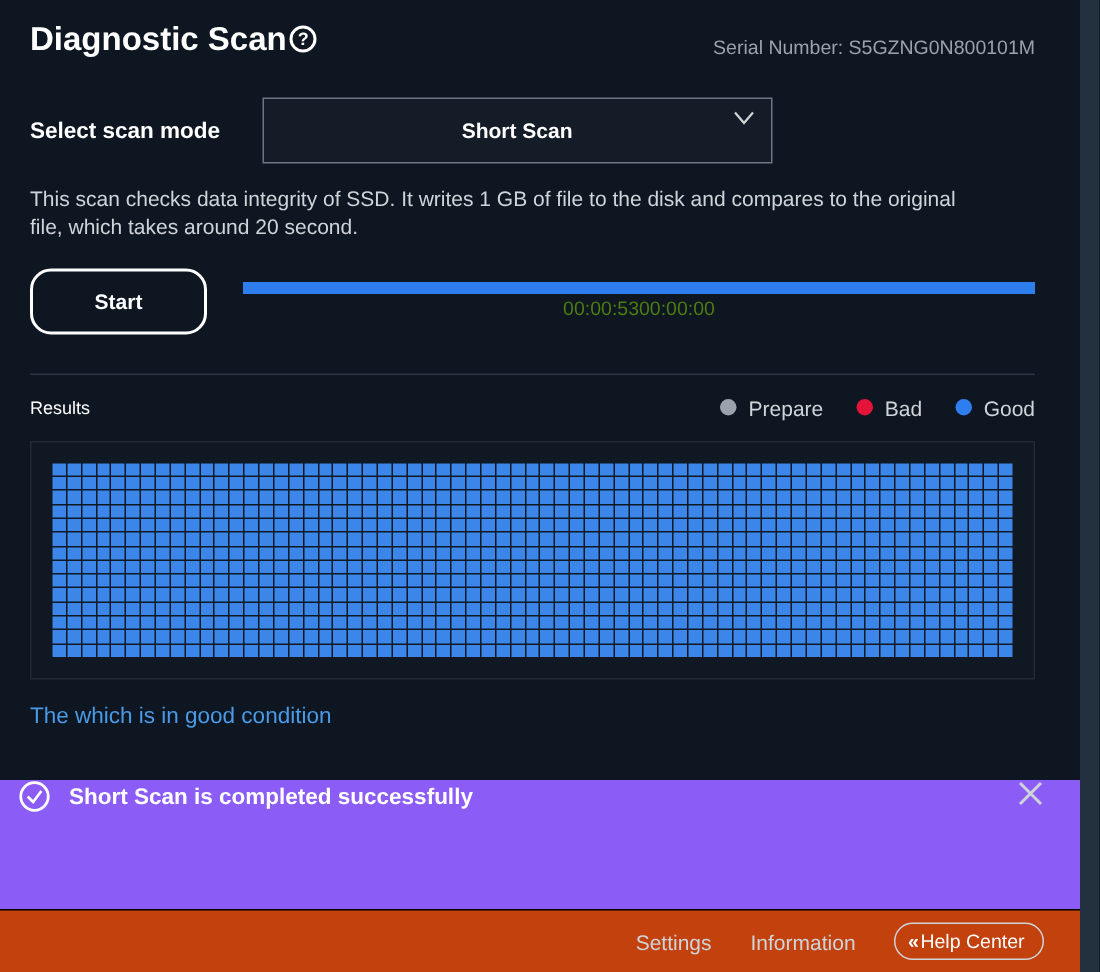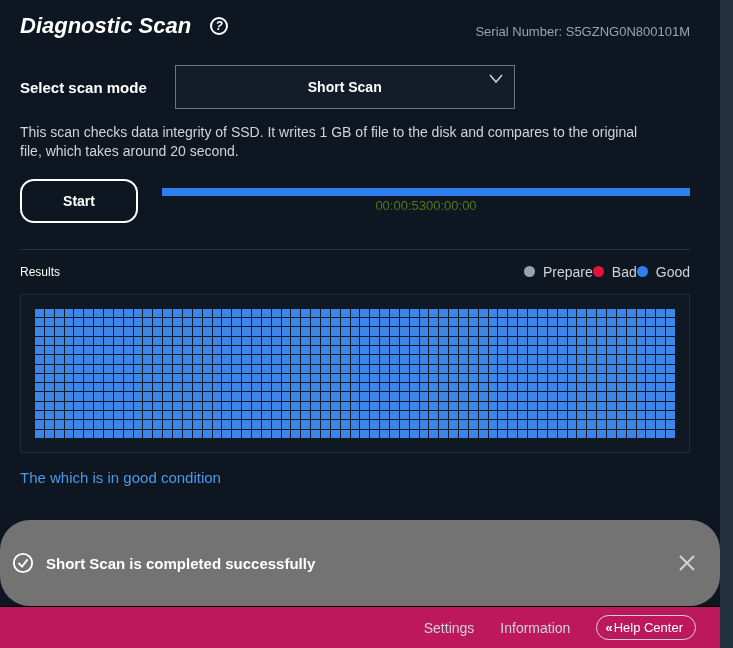--- a/index.html
+++ b/index.html
@@ -16,21 +16,21 @@
   .main {
     padding: 0 10px;
     width: 710px;
   }
   .header-row {
     display: flex;
     align-items: center;
     justify-content: space-between;
     padding: 12px 10px 6px 10px;
   }
-  .title-wrap { display: flex; align-items: center; gap: 19px; font-style: italic; }
+  .title-wrap { display: flex; align-items: center; gap: 2px; }
   .title { font-size: 22px; font-weight: 700; }
   .help-icon {
     width: 18px; height: 18px; border: 2px solid #fff; border-radius: 50%;
     display: flex; align-items: center; justify-content: center;
     font-size: 12px; font-weight: bold;
   }
   .serial { color: #9aa3ad; font-size: 13px; margin-top: 12px; }
   .row-select {
     display: flex; align-items: center; gap: 28px;
     padding: 20px 10px 10px 10px;
@@ -72,21 +72,21 @@
     position: relative;
   }
   .progress-fill { height: 100%; background: #2f7ef0; }
   .progress-bottom { display: flex; justify-content: center; font-size: 13px; color: #4d7c0f; margin-top: 2px; }
   .divider { height: 1px; background: #2a3440; margin: 26px 10px 14px 10px; }
   .results-row {
     display: flex; align-items: center; justify-content: space-between;
     padding: 0 10px 14px 10px;
   }
   .results-label { font-weight: 400; font-size: 12px; }
-  .legend { display: flex; align-items: center; color: #cfd4d9; font-size: 14px; }
+  .legend { display: flex; gap: 22px; align-items: center; color: #cfd4d9; font-size: 14px; }
   .legend-item { display: flex; align-items: center; gap: 8px; }
   .dot { width: 11px; height: 11px; border-radius: 50%; }
   .dot-prepare { background: #9aa3ad; }
   .dot-bad { background: #e3133a; }
   .dot-good { background: #2f7ef0; }
   .grid-wrap {
     margin: 0 10px;
     border: 1px solid #232a35;
     padding: 14px;
     background: #0f1823;
@@ -101,34 +101,33 @@
   .cell-good { background: #3b86e8; }
   .condition {
     color: #4a9ae8; font-size: 15px;
     padding: 16px 10px 10px 10px;
   }
   .toast {
     position: absolute;
     left: 0; right: 13px;
     top: 520px;
     height: 86px;
-    background: #737373;
-    display: flex; align-items: center; justify-content: space-between;
+    background: #8b5cf6;
+    display: flex; align-items: flex-start; justify-content: space-between;
     padding: 0 24px 0 12px;
-    border-radius: 30px;
   }
   .toast-left { display: flex; align-items: center; gap: 12px; }
   .toast-msg { font-weight: 700; font-size: 15px; }
   .check-icon { width: 22px; height: 22px; }
   .close-icon { width: 18px; height: 18px; cursor: pointer; stroke: #cfd4d9; }
   .footer {
     position: absolute;
     bottom: 0; left: 0; right: 13px;
     height: 42px;
-    background: #be185d;
+    background: #c2410c;
     display: flex; align-items: center; justify-content: flex-end;
     gap: 26px;
     padding-right: 24px;
     border-top: 1px solid #000;
   }
   .footer-btn { color: #cfd4d9; font-size: 14px; cursor: pointer; }
   .helpcenter-btn {
     border: 1px solid #cfd4d9; border-radius: 14px;
     padding: 4px 12px 4px 8px;
     display: flex; align-items: center; gap: 4px;

